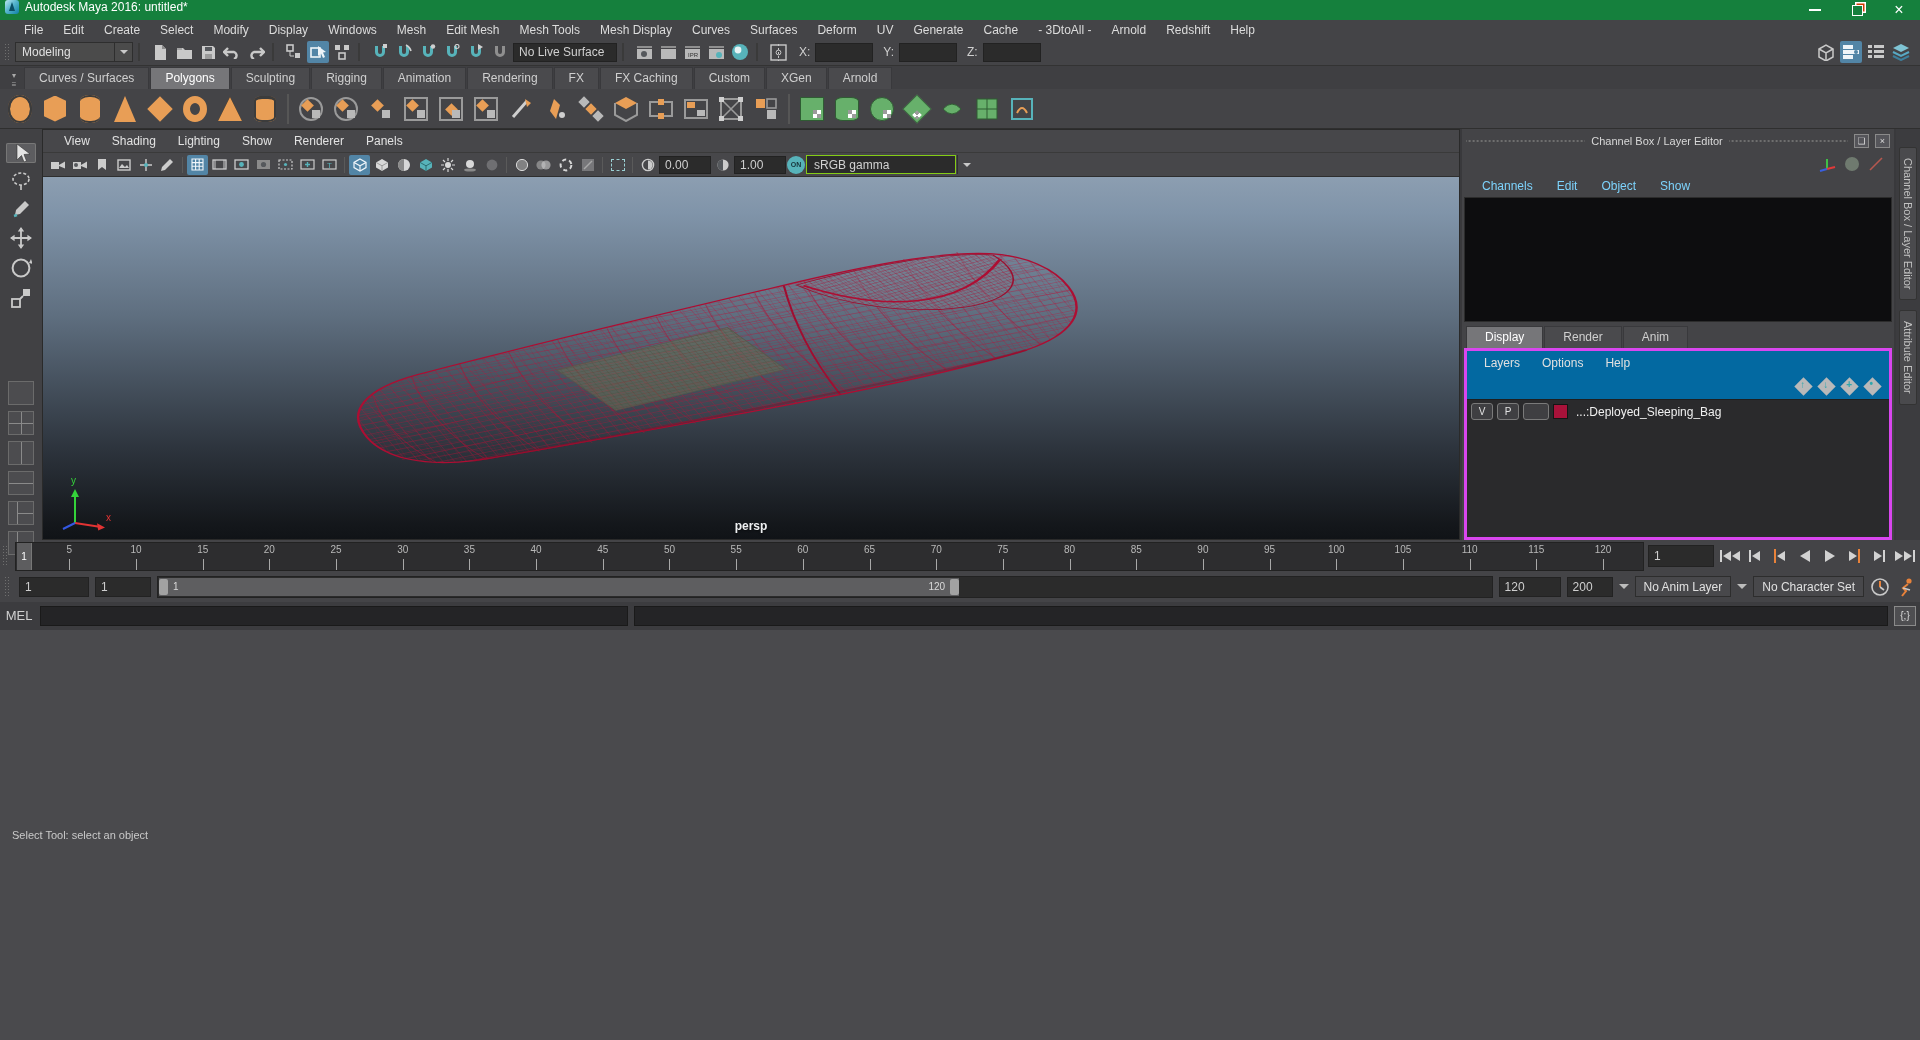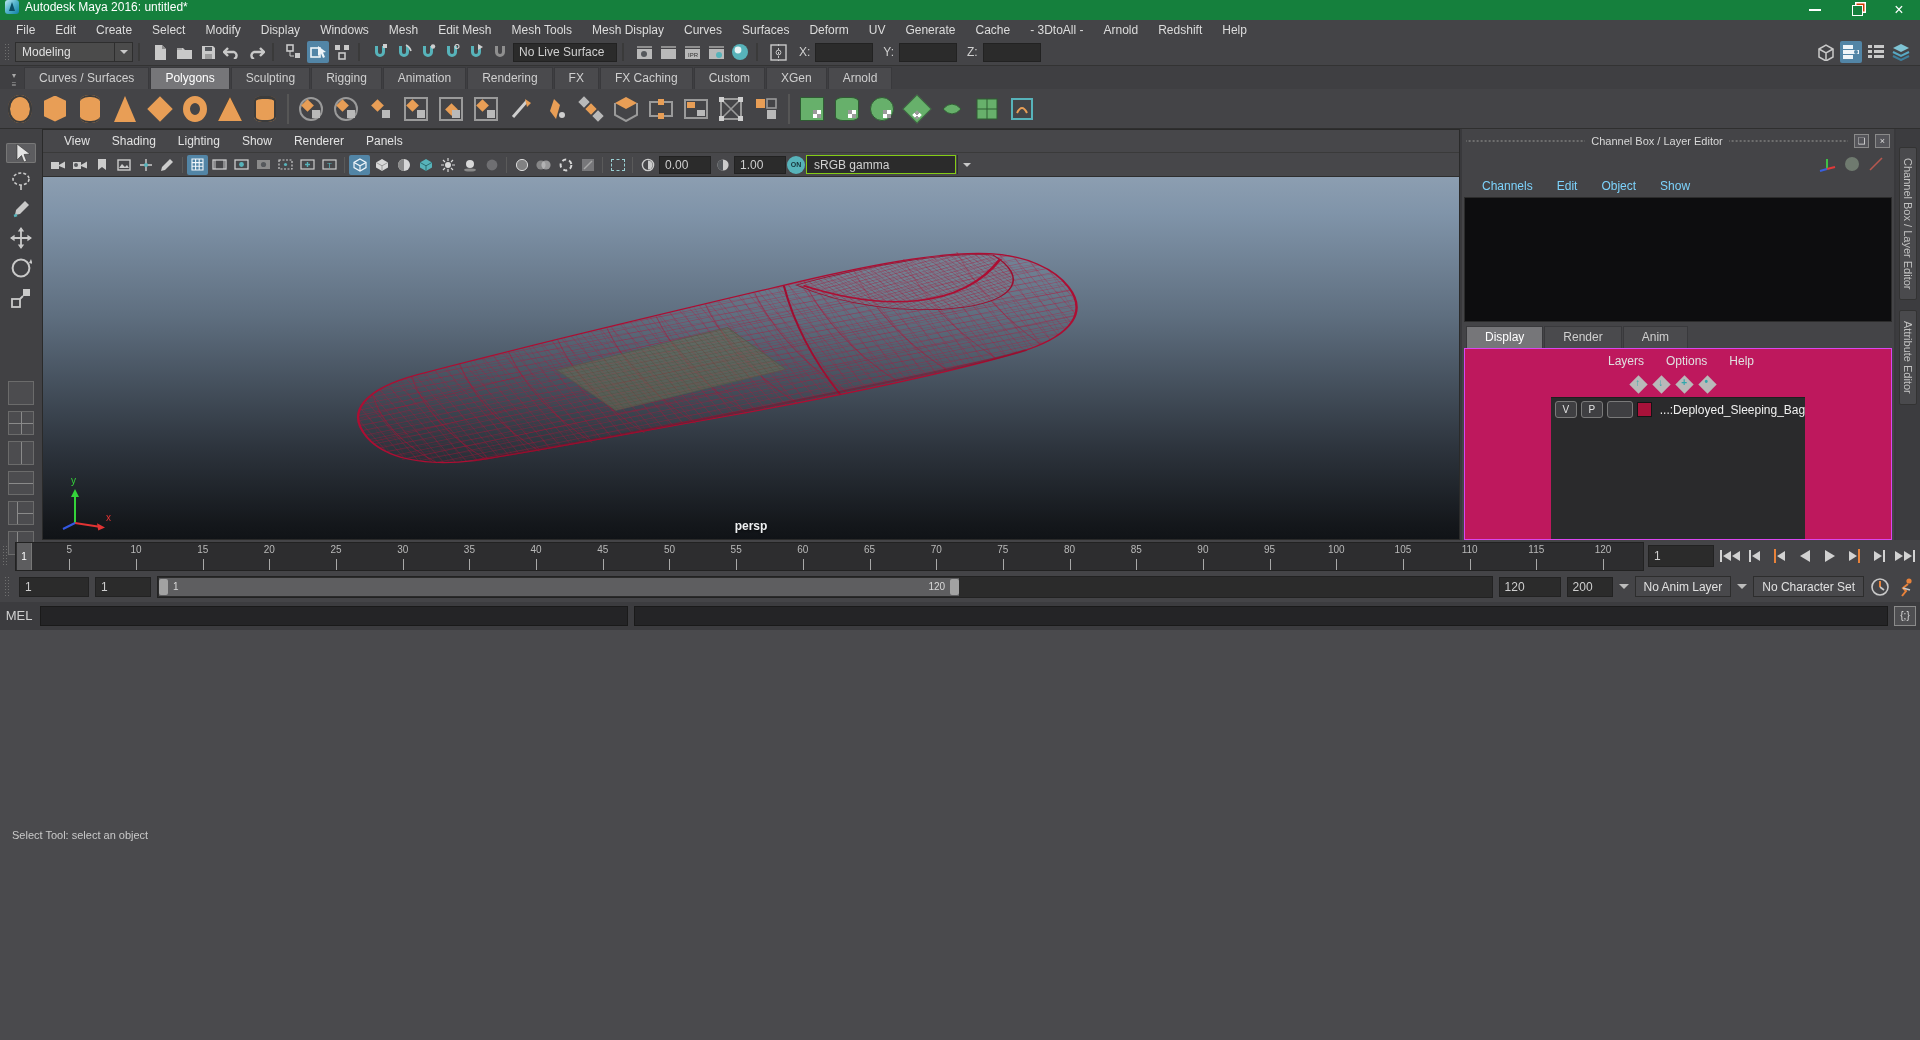--- a/index.html
+++ b/index.html
@@ -14,21 +14,21 @@
   .maya-logo::after{ content:""; position:absolute; left:4px; top:2px; width:0; height:0;
     border-left:3px solid transparent; border-right:3px solid transparent; border-bottom:9px solid #0b4f66; }
   .title-text { font-size:12px; color:#ffffff; }
   .win-controls { margin-left:auto; display:flex; height:100%; }
   .win-btn { width:42px; height:100%; display:flex; align-items:center; justify-content:center; color:#fff; }
   .win-min::after{ content:""; width:12px; border-bottom:2px solid #fff; }
   .win-restore::after{ content:""; width:9px; height:9px; border:1.5px solid #fff; box-shadow:3px -3px 0 -1.5px #d23b02, 3px -3px 0 0 #fff; }
   .win-close::after{ content:"×"; font-size:16px; line-height:1; }
 
   
-  .menu-bar { height:19px; background:#444447; display:flex; align-items:center; padding-left:6px; flex:0 0 auto;text-align:center; }
+  .menu-bar { height:19px; background:#444447; display:flex; align-items:center; padding-left:14px; flex:0 0 auto;text-align:center; }
   .menu-item { padding:0 10px; color:#dcdcdc; font-size:12px; cursor:default; white-space:nowrap; }
 
   
   .toolbar { height:27px; background:#444447; border-bottom:1px solid #333; display:flex; align-items:center; gap:2px; padding:0 4px; flex:0 0 auto; }
   .grip { width:6px; height:70%; background-image:radial-gradient(#6f6f6f 35%, transparent 36%); background-size:3px 3px; margin-right:3px; }
   .dropdown { background:#4b4b4b; border:1px solid #2e2e2e; height:20px; width:118px; display:flex; align-items:center; }
   .dropdown .dd-label { flex:1; padding-left:6px; color:#e0e0e0; }
   .dd-arrow { width:18px; height:100%; border-left:1px solid #2e2e2e; display:flex; align-items:center; justify-content:center; }
   .dd-arrow::after { content:""; border:4px solid transparent; border-top-color:#c9c9c9; margin-top:4px; }
   .tb-div2 { width:6px; height:18px; border-left:2px solid #3a3a3a; margin:0 3px; }
@@ -113,21 +113,21 @@
   .cb-btn { width:15px; height:14px; border:1px solid #8a8a8a; background:#55555a; color:#ddd; font-size:9px; display:flex; align-items:center; justify-content:center; }
   .cb-subicons { height:22px; display:flex; justify-content:flex-end; align-items:center; gap:8px; padding-right:10px; }
   .cb-menus { height:22px; display:flex; align-items:center; padding-left:8px; }
   .cb-menu-item { padding:0 12px; color:#7dd3fc; }
   .channels-area { flex:1; margin:0 2px; background:#0f0f10; border:1px solid #2c2c2c; background:#111113; }
 
   .layer-editor { height:218px; display:flex; flex-direction:column; flex:0 0 auto; padding-top:4px; }
   .le-tabs { display:flex; padding-left:4px; }
   .le-tab { padding:3px 18px 4px; background:#4a4a4d; border:1px solid #39393c; border-bottom:none; color:#cfcfcf; margin-right:1px; font-size:12px; }
   .le-tab.active { background:#767679; color:#fff; }
-  .le-box { flex:1; border:1px solid #d946ef; margin:0 2px; display:flex; flex-direction:column; background:#be185d;align-items:center; }
+  .le-box { flex:1; border:3px solid #d946ef; margin:0 2px; display:flex; flex-direction:column; background:#0369a1; }
   .le-menus { height:24px; display:flex; align-items:center; padding-left:6px; }
   .le-menu-item { padding:0 11px; color:#e0e0e0; }
   .le-icons { height:24px; display:flex; justify-content:flex-end; align-items:center; gap:10px; padding-right:10px; }
   .diamond-ic { width:13px; height:13px; background:#b9b9b9; transform:rotate(45deg); position:relative; }
   .diamond-ic b { position:absolute; transform:rotate(-45deg); color:#2fa7ad; font-size:10px; left:2px; top:0px; font-weight:bold; }
   .layer-list { flex:1; background:#2a2a2c; border-top:1px solid #1f1f1f; }
   .layer-row { height:24px; display:flex; align-items:center; gap:4px; padding-left:4px; background:#2a2a2c; }
   .vp-btn { width:22px; height:17px; background:#3f3f42; border:1px solid #7a7a7a; border-radius:3px; color:#e2e2e2; font-size:10px; display:flex; align-items:center; justify-content:center; }
   .vp-btn.empty { width:26px; }
   .layer-swatch { width:15px; height:15px; border:1px solid #151515; }

